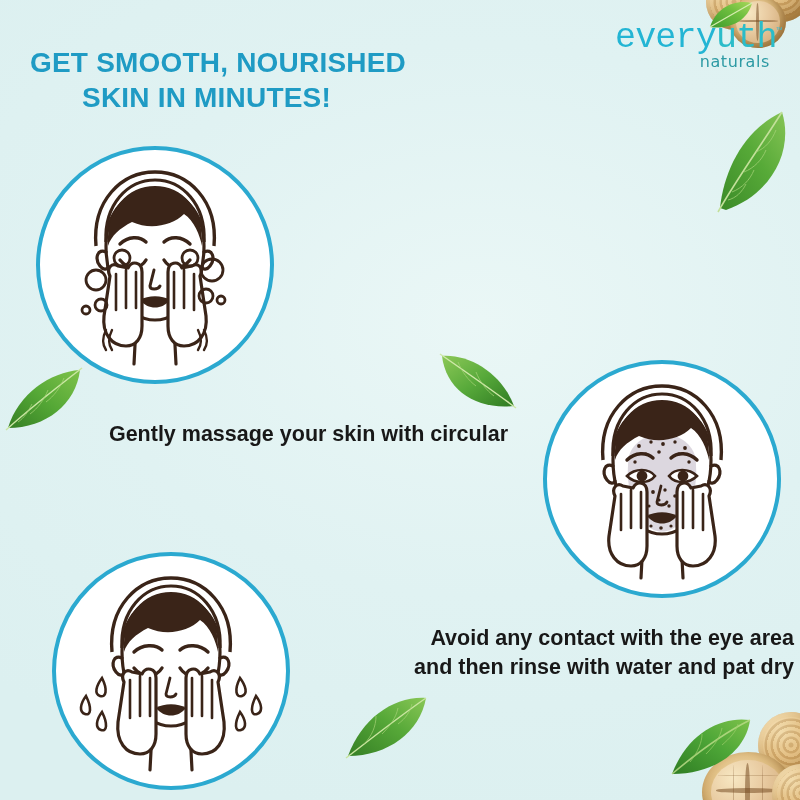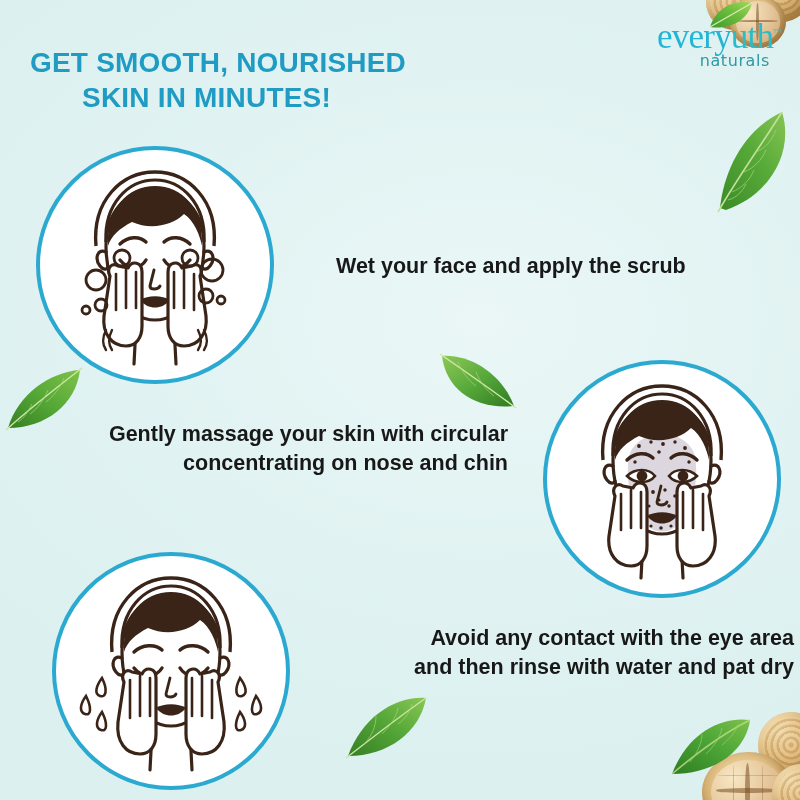--- a/index.html
+++ b/index.html
@@ -96,21 +96,21 @@
     position: absolute;
     right: 18px;
     top: 14px;
     width: 168px;
     height: 62px;
     text-align: right;
   }
   .logo-word {
     position: relative;
     display: block;
-    font-family: Liberation Serif, serif;
+    font-family: Liberation Mono, monospace;
     font-size: 35px;
     line-height: 36px;
     color: #23b5d4;
     letter-spacing: -.8px;
   }
   .logo-word .tail { color: #2bbcc9; }
   .logo-tm {
     font-size: 9px;
     vertical-align: super;
     color: #3fb9cf;
@@ -272,23 +272,20 @@
 
       <g stroke="#3a2418" stroke-width="2.4" fill="none" stroke-linecap="round">
         <path d="M66 180 C 62 188, 62 194, 66 200"></path>
         <path d="M72 180 C 68 188, 68 194, 72 200"></path>
         <path d="M164 180 C 168 188, 168 194, 164 200"></path>
         <path d="M158 180 C 162 188, 162 194, 158 200"></path>
       </g>
     </svg>
   </div>
 
-  <div class="caption" style="left:336px; top:252px;">
-    <span class="line">Wet your face and apply the scrub</span>
-  </div>
 
   <svg class="leaf-svg" style="left:710px; top:108px;" width="84" height="106" viewBox="0 0 84 106">
     <defs>
       <linearGradient id="lg-tr" x1="0" y1="1" x2="1" y2="0">
         <stop offset="0%" stop-color="#3b8a28"></stop>
         <stop offset="55%" stop-color="#57aa38"></stop>
         <stop offset="100%" stop-color="#86c455"></stop>
       </linearGradient>
     </defs>
     <path d="M10 100 C 14 62, 34 22, 72 4 C 84 42, 62 86, 16 102 Z" fill="url(#lg-tr)"></path>
@@ -346,21 +343,20 @@
     <path d="M2 64 C 28 44, 56 22, 82 4" stroke="#c9e5a0" stroke-width="1.5" fill="none"></path>
     <g stroke="#a5d276" stroke-width="1" opacity=".7" fill="none">
       <path d="M20 50 C 28 42, 32 32, 32 22"></path>
       <path d="M38 40 C 46 32, 52 24, 54 14"></path>
       <path d="M54 30 C 62 24, 66 18, 68 10"></path>
     </g>
   </svg>
 
   <div class="caption cap-center" style="left:36px; top:420px; width:472px;">
     <span class="line">Gently massage your skin with circular</span>
-    <span class="line">concentrating on nose and chin</span>
   </div>
 
   <div class="step-circle" style="left:543px; top:360px; width:238px; height:238px;">
     <svg width="230" height="230" viewBox="0 0 230 230">
       <g fill="none" stroke="#3a2418" stroke-width="3.2" stroke-linecap="round" stroke-linejoin="round">
         <path d="M96 176 L94 214 M134 176 L136 214"></path>
         <path d="M66 96 C 66 60, 88 40, 115 40 C 142 40, 164 60, 164 96
                  C 164 132, 145 170, 115 170 C 85 170, 66 132, 66 96 Z"></path>
         <path d="M66 102 C 58 98, 54 108, 60 116 C 63 120, 67 120, 68 117"></path>
         <path d="M164 102 C 172 98, 176 108, 170 116 C 167 120, 163 120, 162 117"></path>

